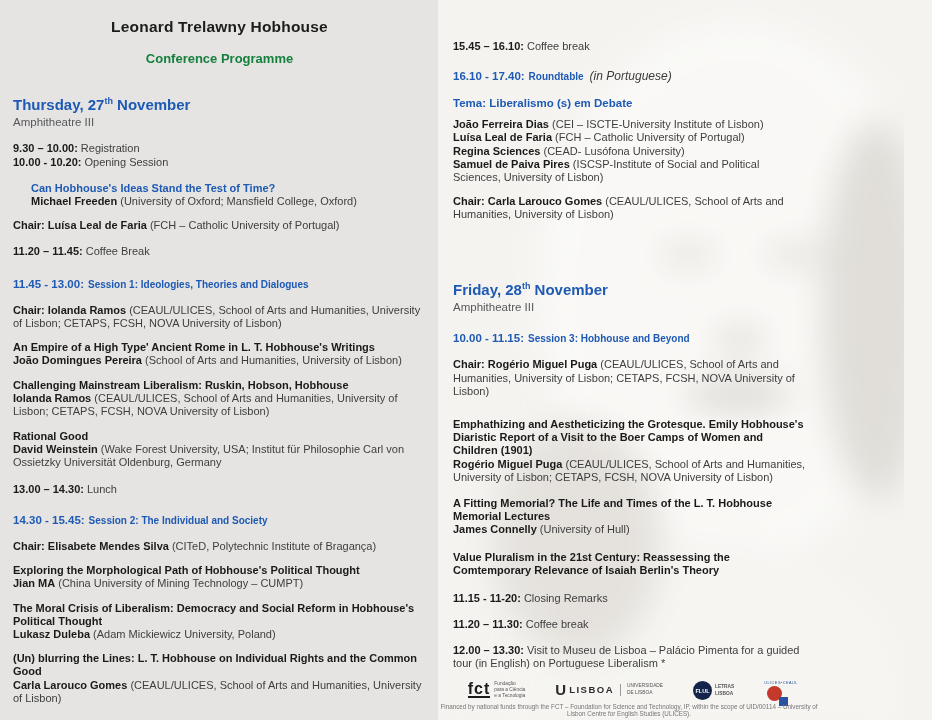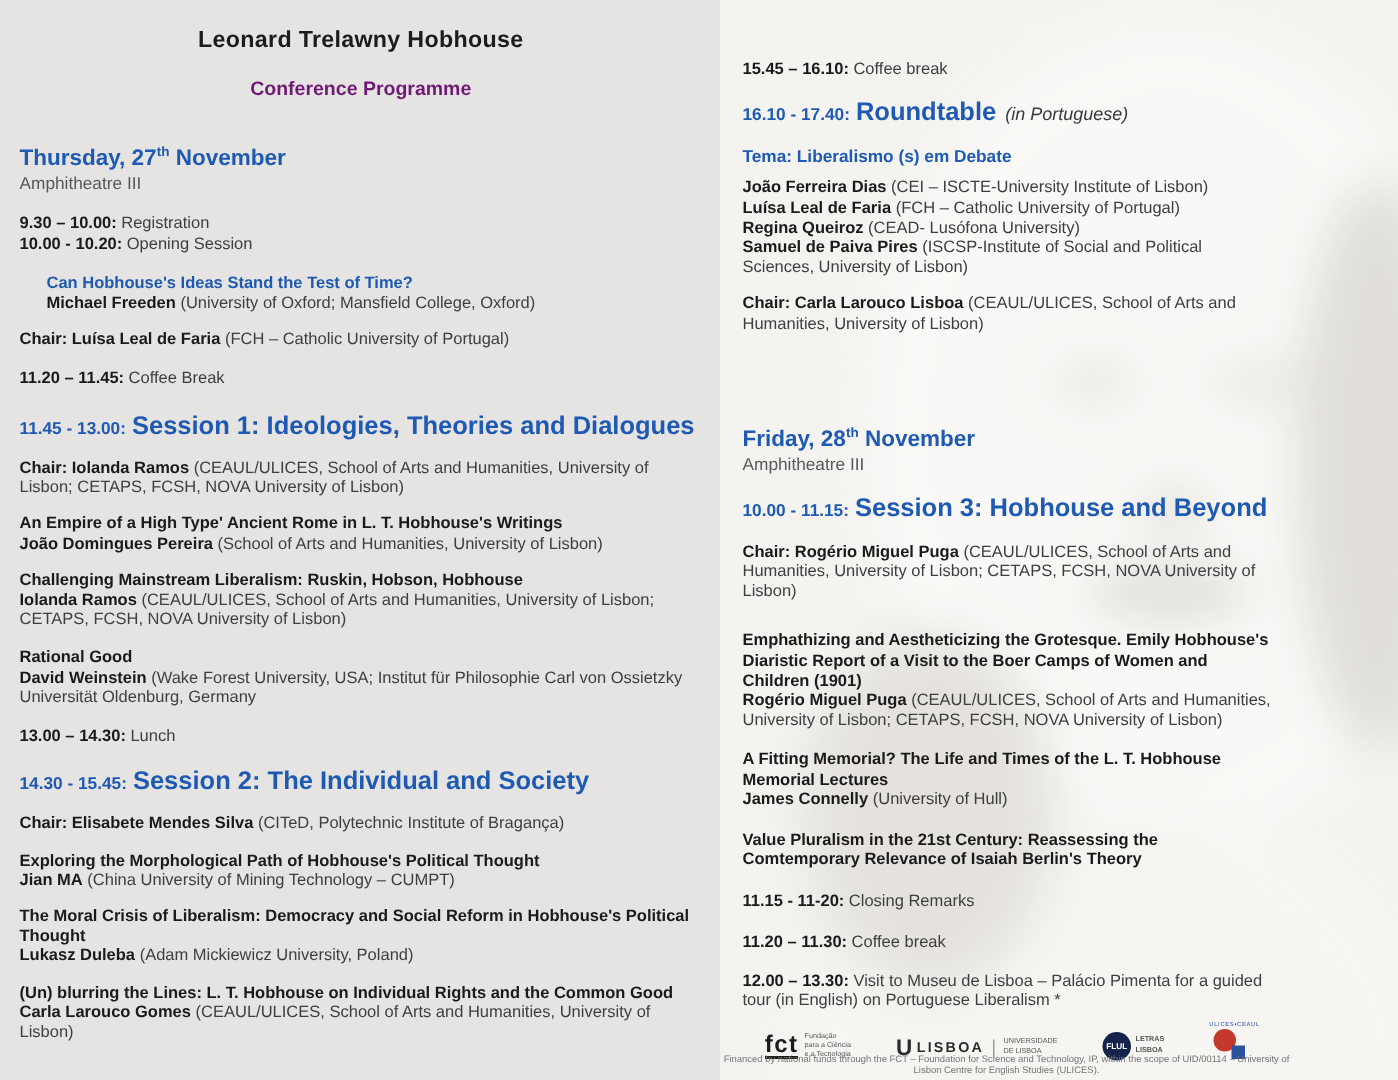--- a/index.html
+++ b/index.html
@@ -3,50 +3,50 @@
 <meta charset="utf-8">
 <style>
   html,body{margin:0;padding:0;}
   body{
     width:932px;height:720px;overflow:hidden;
     font-family:"Liberation Sans","DejaVu Sans",sans-serif;
     color:#3e3e3e;background:#f4f3f0;
   }
   .page{position:relative;width:932px;height:720px;display:flex;}
   .col{box-sizing:border-box;height:720px;flex:none;}
-  .col-left{width:480px;background:#e5e4e2;padding:16px 12px 0 13px;}
+  .col-left{width:438px;background:#e5e4e2;padding:16px 12px 0 13px;}
   .col-right{width:382px;background:#f4f3f0;position:relative;}
   .portrait{position:absolute;left:0;top:0;width:466px;height:720px;opacity:.85;}
   .right-content{position:relative;z-index:1;box-sizing:border-box;padding:40px 10px 0 15px;height:100%;}
 
   p{margin:0;}
   .doc-title{text-align:center;font-weight:bold;color:#1c1c1c;font-size:15.5px;line-height:1.4;letter-spacing:.2px;}
-  .subtitle{text-align:center;font-weight:bold;color:#701a75;font-size:13px;}
+  .subtitle{text-align:center;font-weight:bold;color:#15803d;font-size:13px;}
   .day-head{color:#1e5ab4;font-weight:bold;font-size:15px;line-height:1.2;}
   .day-head sup{font-size:60%;}
   .venue{color:#57585a;font-size:11.5px;line-height:1.2;}
 
   .trow,.byline,.talk-title,.chair,.pline{font-size:11px;line-height:1.2;}
   .trow .t{color:#1a1a1a;font-weight:bold;margin-right:3px;}
   .srow{line-height:1.2;}
   .srow .stime{color:#1e5ab4;font-weight:bold;font-size:11.5px;margin-right:4px;}
-  .srow .stitle{color:#1e5ab4;font-weight:bold;font-size:17px;}
+  .srow .stitle{color:#1e5ab4;font-weight:bold;font-size:10px;}
   .srow .ssuffix{color:#3a3a3a;font-style:italic;font-size:12px;margin-left:6px;text-align:center;}
   .tema{color:#1e5ab4;font-weight:bold;font-size:11.5px;line-height:1.2;}
   .talk-title{font-weight:bold;color:#1a1a1a;}
   .talk-title.blue{color:#1e5ab4;}
   .byline b,.chair b,.pline b{color:#1a1a1a;}
   .indent{padding-left:18px;}
   .footnote{font-size:9.3px;line-height:1.4;color:#4b4b4b;}
 
   .g2{margin-top:2px}.g7{margin-top:7px}.g11{margin-top:11px}.g12{margin-top:12px}
   .g13{margin-top:13px}.g14{margin-top:14px}.g15{margin-top:15px}.g20{margin-top:20px}
   .g22{margin-top:22px}.g30{margin-top:30px}.g60{margin-top:60px}
 
-  .footer-logos{position:absolute;z-index:1;left:0;right:0;bottom:13px;display:flex;align-items:flex-end;justify-content:center;gap:30px;}
+  .footer-logos{position:absolute;z-index:1;left:0;right:0;bottom:13px;display:flex;align-items:flex-start;justify-content:center;gap:30px;}
   .logo{display:flex;align-items:center;}
   .fct-word{font-weight:bold;font-size:16px;color:#1b1b1b;line-height:.9;border-bottom:2.5px solid #1b1b1b;letter-spacing:1px;}
   .fct-sub{display:flex;flex-direction:column;font-size:4.8px;color:#555;margin-left:4px;line-height:1.25;}
   .ul-u{font-size:15px;font-weight:bold;color:#2b2b2b;}
   .ul-name{font-size:9.5px;letter-spacing:1.5px;font-weight:bold;color:#2b2b2b;margin-left:3px;}
   .ul-div{width:1px;height:12px;background:#9a9a9a;margin:0 6px;}
   .ul-sub{display:flex;flex-direction:column;font-size:4.8px;color:#555;line-height:1.3;}
   .flul-circle{width:19px;height:19px;border-radius:50%;background:#14234a;color:#fff;font-size:5.5px;font-weight:bold;display:flex;align-items:center;justify-content:center;}
   .flul-sub{display:flex;flex-direction:column;font-size:4.8px;color:#555;line-height:1.3;margin-left:3px;font-weight:bold;}
   .logo-ulices{position:relative;width:26px;height:26px;display:block;}
@@ -137,25 +137,25 @@
     <div class="right-content">
       <p class="trow"><b class="t">15.45 – 16.10:</b><span>Coffee break</span></p>
 
       <p class="srow g12"><b class="stime">16.10 - 17.40:</b><span class="stitle">Roundtable</span><i class="ssuffix">(in Portuguese)</i></p>
 
       <p class="tema g13">Tema: Liberalismo (s) em Debate</p>
 
       <div class="g7">
         <p class="pline"><b>João Ferreira Dias</b><span> (CEI – ISCTE-University Institute of Lisbon)</span></p>
         <p class="pline"><b>Luísa Leal de Faria</b><span> (FCH – Catholic University of Portugal)</span></p>
-        <p class="pline"><b>Regina Queiroz</b><span> (CEAD- Lusófona University)</span></p>
+        <p class="pline"><b>Regina Sciences</b><span> (CEAD- Lusófona University)</span></p>
         <p class="pline"><b>Samuel de Paiva Pires</b><span> (ISCSP-Institute of Social and Political Sciences, University of Lisbon)</span></p>
       </div>
 
-      <p class="chair g11"><b>Chair: Carla Larouco Lisboa</b><span> (CEAUL/ULICES, School of Arts and Humanities, University of Lisbon)</span></p>
+      <p class="chair g11"><b>Chair: Carla Larouco Gomes</b><span> (CEAUL/ULICES, School of Arts and Humanities, University of Lisbon)</span></p>
 
       <div class="day-head g60"><span>Friday, 28</span><sup>th</sup><span> November</span></div>
       <div class="venue g2">Amphitheatre III</div>
 
       <p class="srow g12"><b class="stime">10.00 - 11.15:</b><span class="stitle">Session 3: Hobhouse and Beyond</span></p>
       <p class="chair g12"><b>Chair: Rogério Miguel Puga</b><span> (CEAUL/ULICES, School of Arts and Humanities, University of Lisbon; CETAPS, FCSH, NOVA University of Lisbon)</span></p>
 
       <div class="g20">
         <p class="talk-title">Emphathizing and Aestheticizing the Grotesque. Emily Hobhouse's Diaristic Report of a Visit to the Boer Camps of Women and Children (1901)</p>
         <p class="byline"><b>Rogério Miguel Puga</b><span> (CEAUL/ULICES, School of Arts and Humanities, University of Lisbon; CETAPS, FCSH, NOVA University of Lisbon)</span></p>

